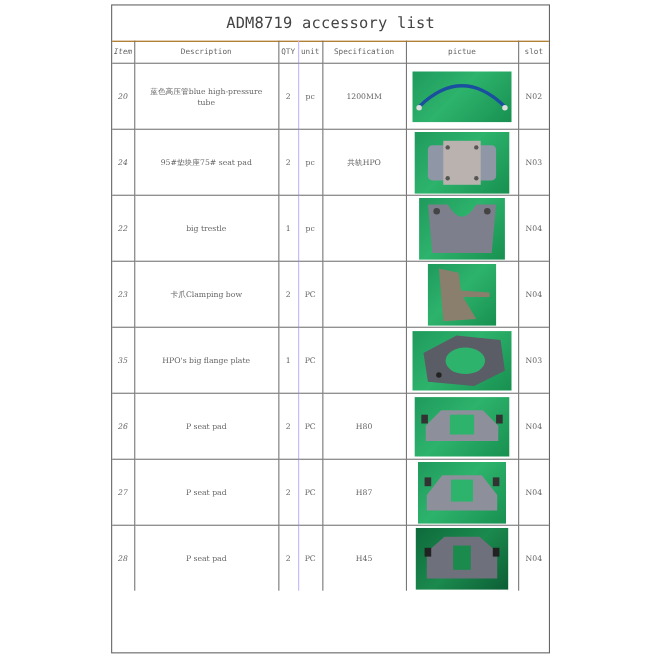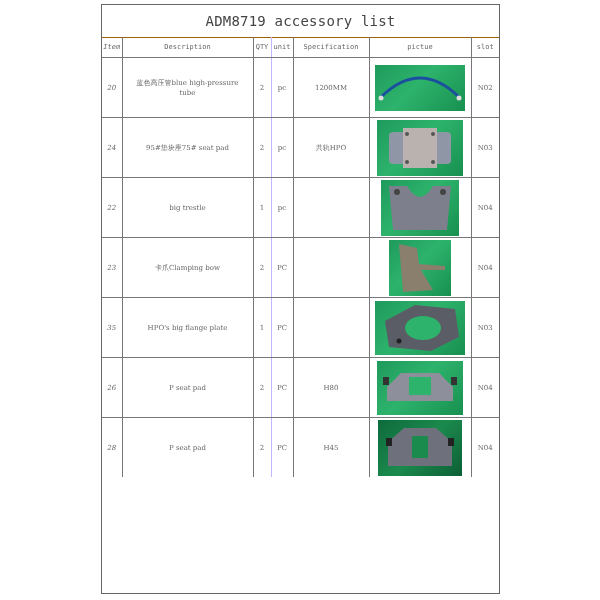--- a/index.html
+++ b/index.html
@@ -157,20 +157,38 @@
                 <path d="M10 26 L24 12 L62 12 L76 26 L76 40 L10 40 Z" fill="#8d909a"></path>
                 <rect x="32" y="16" width="22" height="18" fill="#2db36c"></rect>
                 <rect x="6" y="16" width="6" height="8" fill="#333"></rect>
                 <rect x="74" y="16" width="6" height="8" fill="#333"></rect>
               </svg>
         </div>
       </td>
       <td>N04</td>
     </tr>
 
+    <tr>
+      <td>27</td>
+      <td class="desc">P   seat pad</td>
+      <td class="c-qty">2</td>
+      <td>PC</td>
+      <td>H87</td>
+      <td>
+        <div class="pic green" style="width:80px;height:56px;">
+          <svg width="80" height="56">
+                <path d="M8 30 L22 12 L58 12 L72 30 L72 44 L8 44 Z" fill="#8d909a"></path>
+                <rect x="30" y="16" width="20" height="20" fill="#2db36c"></rect>
+                <rect x="6" y="14" width="6" height="8" fill="#333"></rect>
+                <rect x="68" y="14" width="6" height="8" fill="#333"></rect>
+              </svg>
+        </div>
+      </td>
+      <td>N04</td>
+    </tr>
 
     <tr>
       <td>28</td>
       <td class="desc">P   seat pad</td>
       <td class="c-qty">2</td>
       <td>PC</td>
       <td>H45</td>
       <td>
         <div class="pic darkgreen" style="width:84px;height:56px;">
           <svg width="84" height="56">

